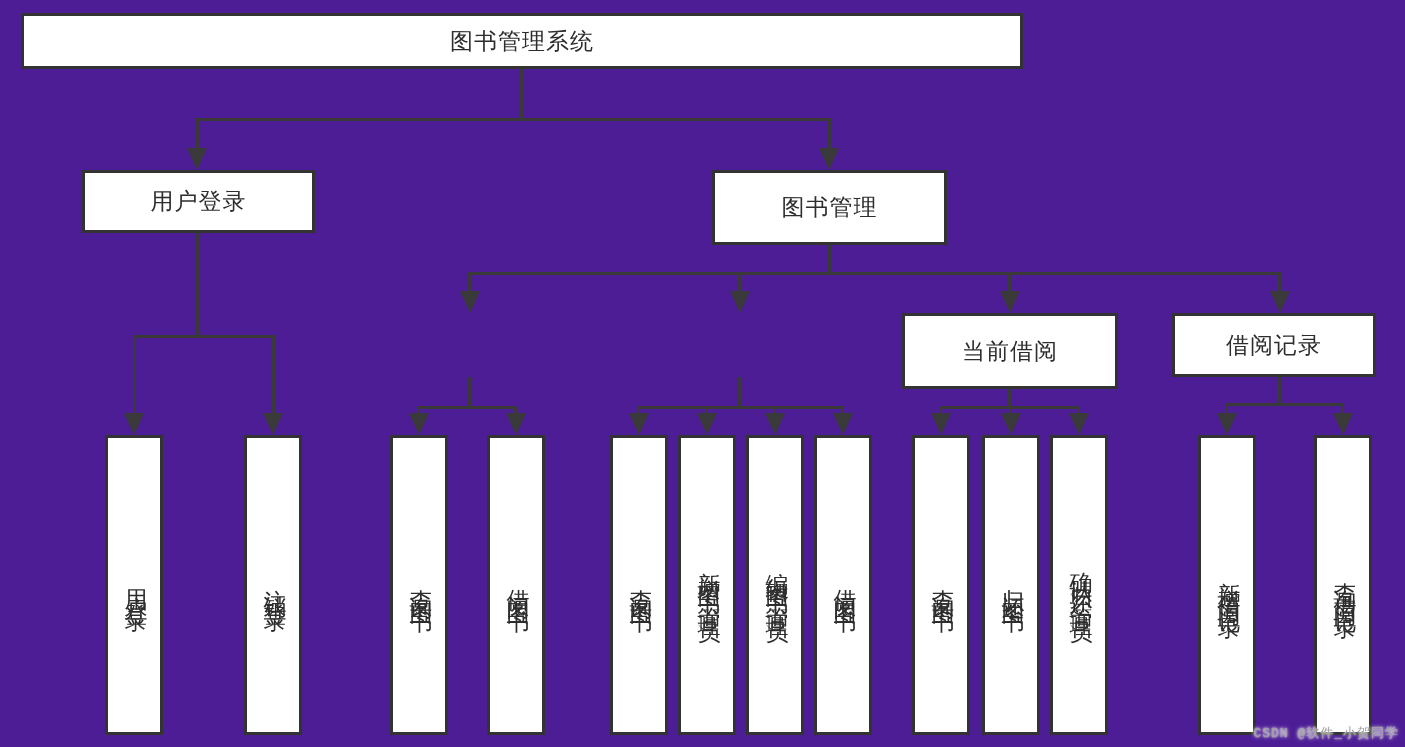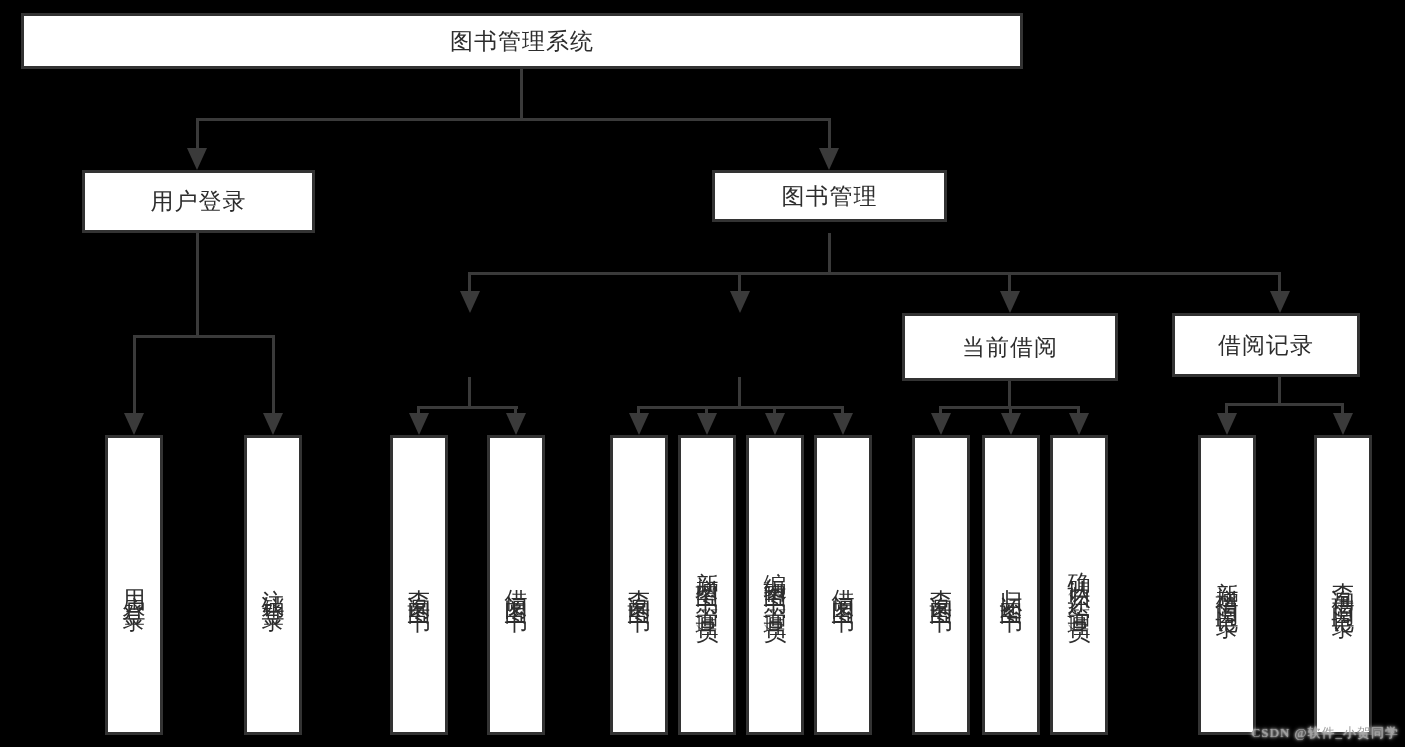--- a/index.html
+++ b/index.html
@@ -1,18 +1,18 @@
 <!DOCTYPE html>
 <html><head>
 <meta charset="utf-8">
 <style>
   html,body{margin:0;padding:0;background:#ffffff;}
   .canvas{
-    position:relative;width:1405px;height:747px;background:#000000;overflow:hidden;
-    font-family:Liberation Serif, serif;color:#2d2d2d;
+    position:relative;width:1405px;height:747px;background:#4c1d95;overflow:hidden;
+    font-family:Liberation Mono, monospace;color:#2d2d2d;
   }
   .box{
     position:absolute;box-sizing:border-box;border:3px solid #333333;background:#ffffff;
     display:flex;align-items:center;justify-content:center;
     font-size:23px;letter-spacing:1px;color:#2d2d2d;
   }
   .vlabel{
     writing-mode:vertical-rl;text-orientation:mixed;
     letter-spacing:7px;font-size:23px;line-height:1;
   }
@@ -92,28 +92,28 @@
   <div class="vline" style="left:1341px;top:403px;height:12px;"></div>
   <div class="arrow" style="left:1333px;top:413px;"></div>
 
   <div class="box" style="left:21px;top:13px;width:1002px;height:56px;">
     <span>图书管理系统</span>
   </div>
 
   <div class="box" style="left:82px;top:170px;width:233px;height:63px;">
     <span>用户登录</span>
   </div>
-  <div class="box" style="left:712px;top:170px;width:235px;height:52px;">
+  <div class="box" style="left:712px;top:170px;width:235px;height:75px;">
     <span>图书管理</span>
   </div>
 
-  <div class="box" style="left:902px;top:313px;width:216px;height:68px;">
+  <div class="box" style="left:902px;top:313px;width:216px;height:76px;">
     <span>当前借阅</span>
   </div>
-  <div class="box" style="left:1172px;top:313px;width:188px;height:64px;">
+  <div class="box" style="left:1172px;top:313px;width:204px;height:64px;">
     <span>借阅记录</span>
   </div>
 
   <div class="box" style="left:105px;top:435px;width:58px;height:300px;">
     <span class="vlabel">用户登录</span>
   </div>
   <div class="box" style="left:244px;top:435px;width:58px;height:300px;">
     <span class="vlabel">注销登录</span>
   </div>
 

